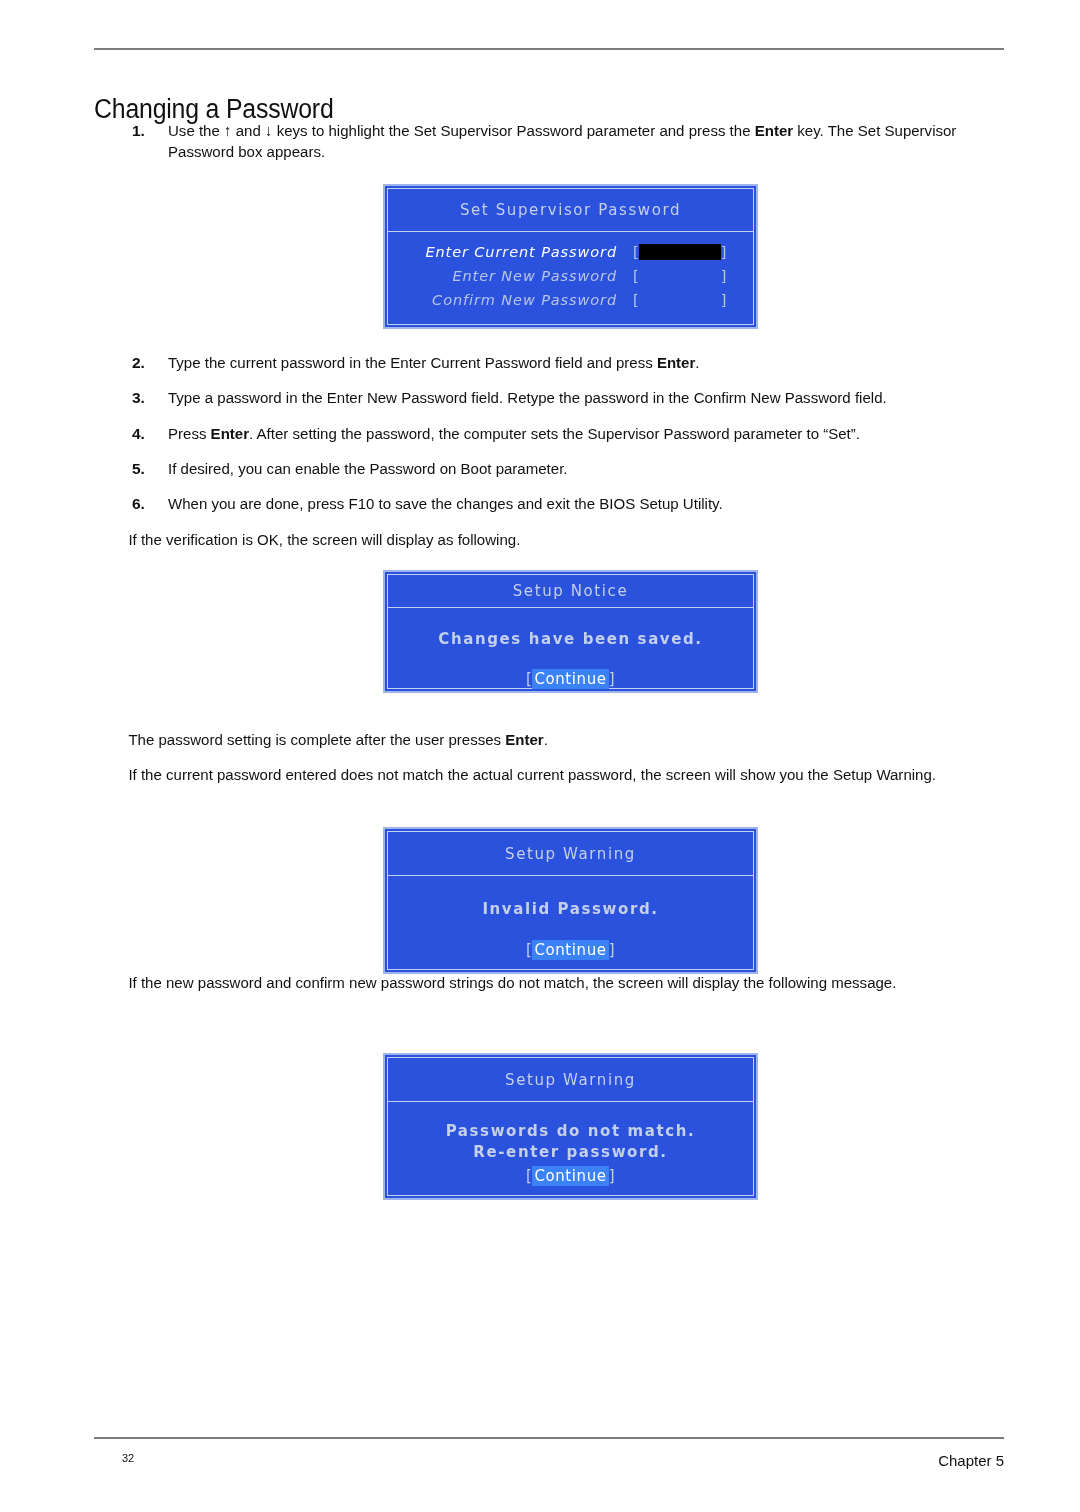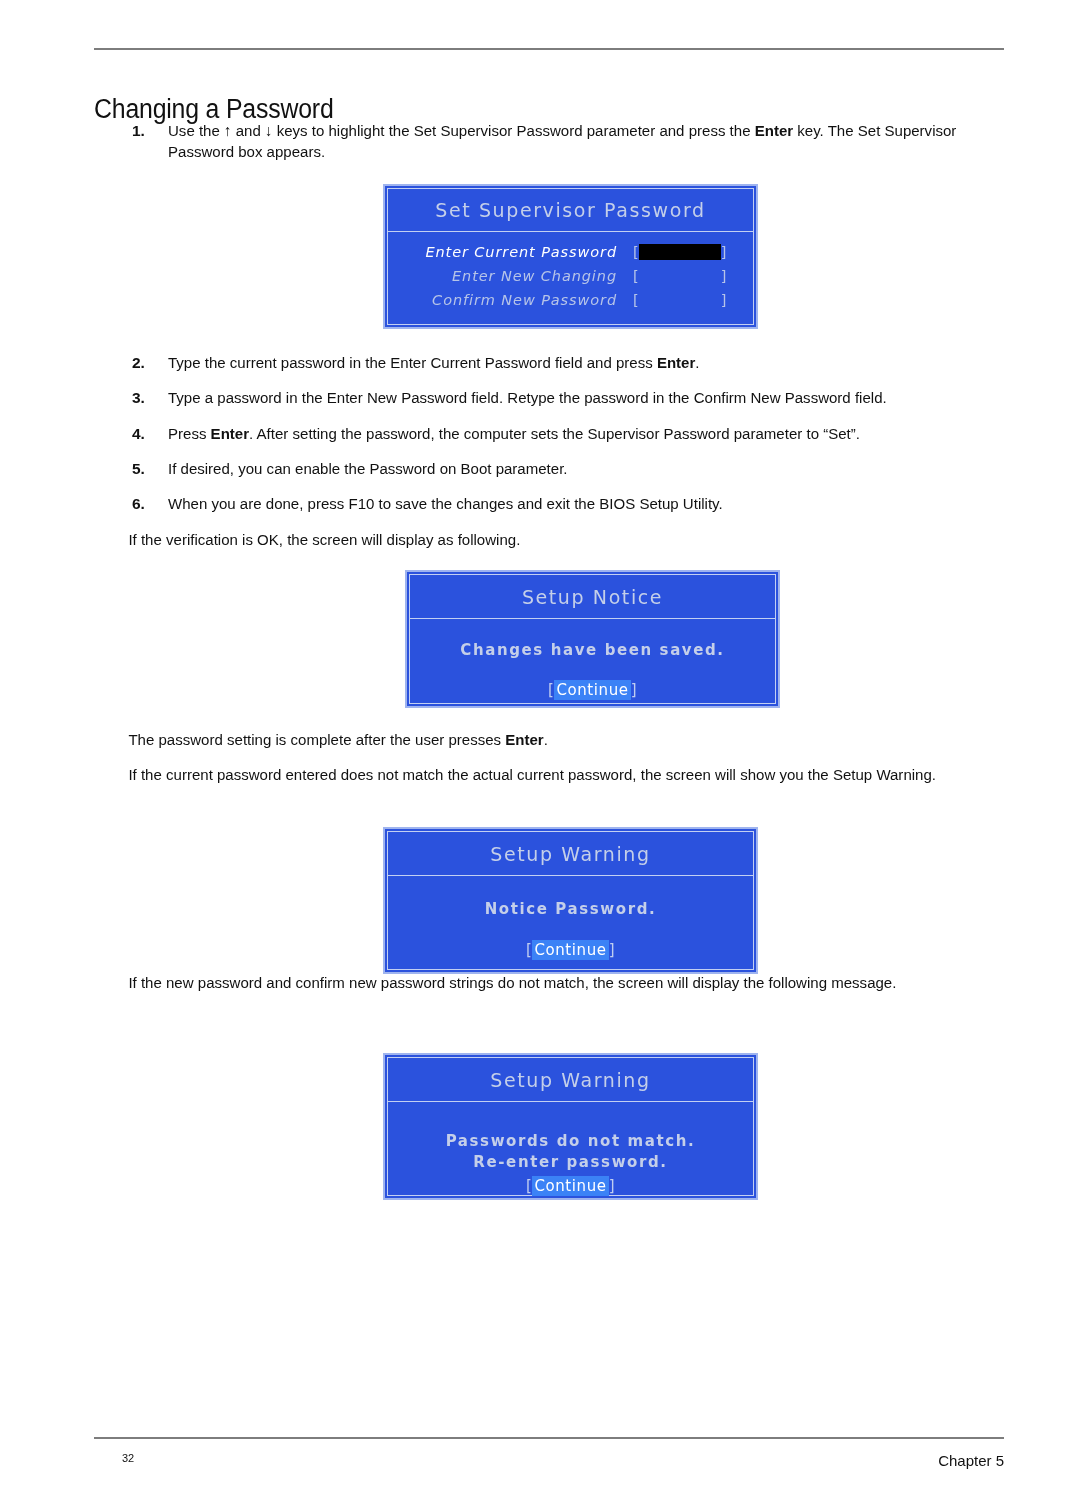--- a/index.html
+++ b/index.html
@@ -110,21 +110,21 @@
     border: 1px solid #c3d0f2;
     box-sizing: border-box;
     width: 100%;
     height: 100%;
     display: flex;
     flex-direction: column;
   }
   .bios-title {
     text-align: center;
     color: #c4cfe9;
-    font-size: 19px;
+    font-size: 15px;
     letter-spacing: 1.6px;
     border-bottom: 1px solid #c3d0f2;
     box-sizing: border-box;
     display: flex;
     align-items: center;
     justify-content: center;
   }
   .bios-body {
     flex: 1 1 auto;
     position: relative;
@@ -196,22 +196,21 @@
     height: 16px;
     vertical-align: -3px;
   }
   .pw-slot.filled { background: #000000; }
 
   
   #dlg-notice {
     left: 371px;
     top: 570px;
     width: 375px;
-    height: 138px;
-    margin-left: 22px;
+    height: 123px;
   }
   #dlg-notice .bios-title { height: 44px; }
   #dlg-notice .bios-body { padding-top: 22px; }
   #dlg-notice .bios-continue { margin-top: 22px; }
 
   
   #dlg-warning-invalid {
     left: 371px;
     top: 827px;
     width: 375px;
@@ -222,21 +221,21 @@
   #dlg-warning-invalid .bios-continue { margin-top: 23px; }
 
   
   #dlg-warning-mismatch {
     left: 371px;
     top: 1053px;
     width: 375px;
     height: 147px;
   }
   #dlg-warning-mismatch .bios-title { height: 44px; }
-  #dlg-warning-mismatch .bios-body { padding-top: 20px; justify-content: flex-end; }
+  #dlg-warning-mismatch .bios-body { padding-top: 20px; }
   #dlg-warning-mismatch .bios-msg.line2 { margin-top: 3px; }
   #dlg-warning-mismatch .bios-continue { margin-top: 6px; }
 
   
   .footer-left {
     position: absolute;
     left: 82px;
     top: 1452px;
     font-size: 11px;
     color: #111;
@@ -319,21 +318,21 @@
     <div class="bios-inner">
       <div class="bios-title">Set Supervisor Password</div>
       <div class="bios-body">
 
         <div class="pw-row">
           <div class="pw-label active">Enter Current Password</div>
           <div class="pw-field"><span class="brk">[</span><span class="pw-slot filled"></span><span class="brk">]</span></div>
         </div>
 
         <div class="pw-row">
-          <div class="pw-label dim">Enter New Changing</div>
+          <div class="pw-label dim">Enter New Password</div>
           <div class="pw-field"><span class="brk">[</span><span class="pw-slot"></span><span class="brk">]</span></div>
         </div>
 
         <div class="pw-row">
           <div class="pw-label dim">Confirm New Password</div>
           <div class="pw-field"><span class="brk">[</span><span class="pw-slot"></span><span class="brk">]</span></div>
         </div>
 
       </div>
     </div>
@@ -346,21 +345,21 @@
         <div class="bios-msg">Changes have been saved.</div>
         <div class="bios-continue"><span>[</span><span class="btn">Continue</span><span>]</span></div>
       </div>
     </div>
   </div>
 
   <div class="bios" id="dlg-warning-invalid">
     <div class="bios-inner">
       <div class="bios-title">Setup Warning</div>
       <div class="bios-body">
-        <div class="bios-msg">Notice Password.</div>
+        <div class="bios-msg">Invalid Password.</div>
         <div class="bios-continue"><span>[</span><span class="btn">Continue</span><span>]</span></div>
       </div>
     </div>
   </div>
 
   <div class="bios" id="dlg-warning-mismatch">
     <div class="bios-inner">
       <div class="bios-title">Setup Warning</div>
       <div class="bios-body">
         <div class="bios-msg">Passwords do not match.</div>

